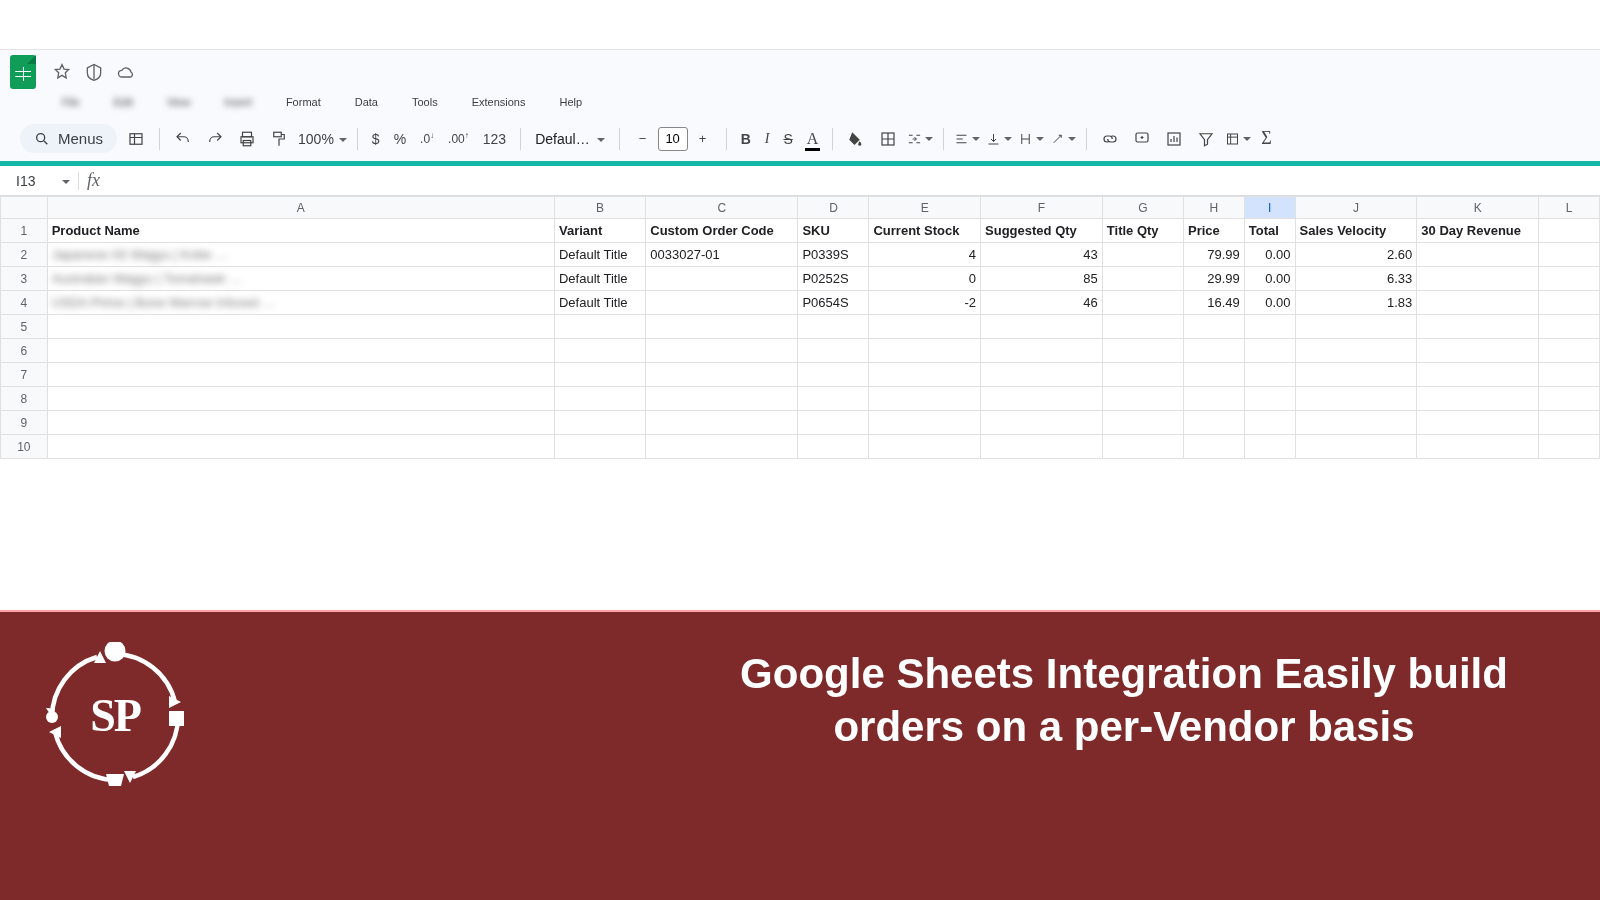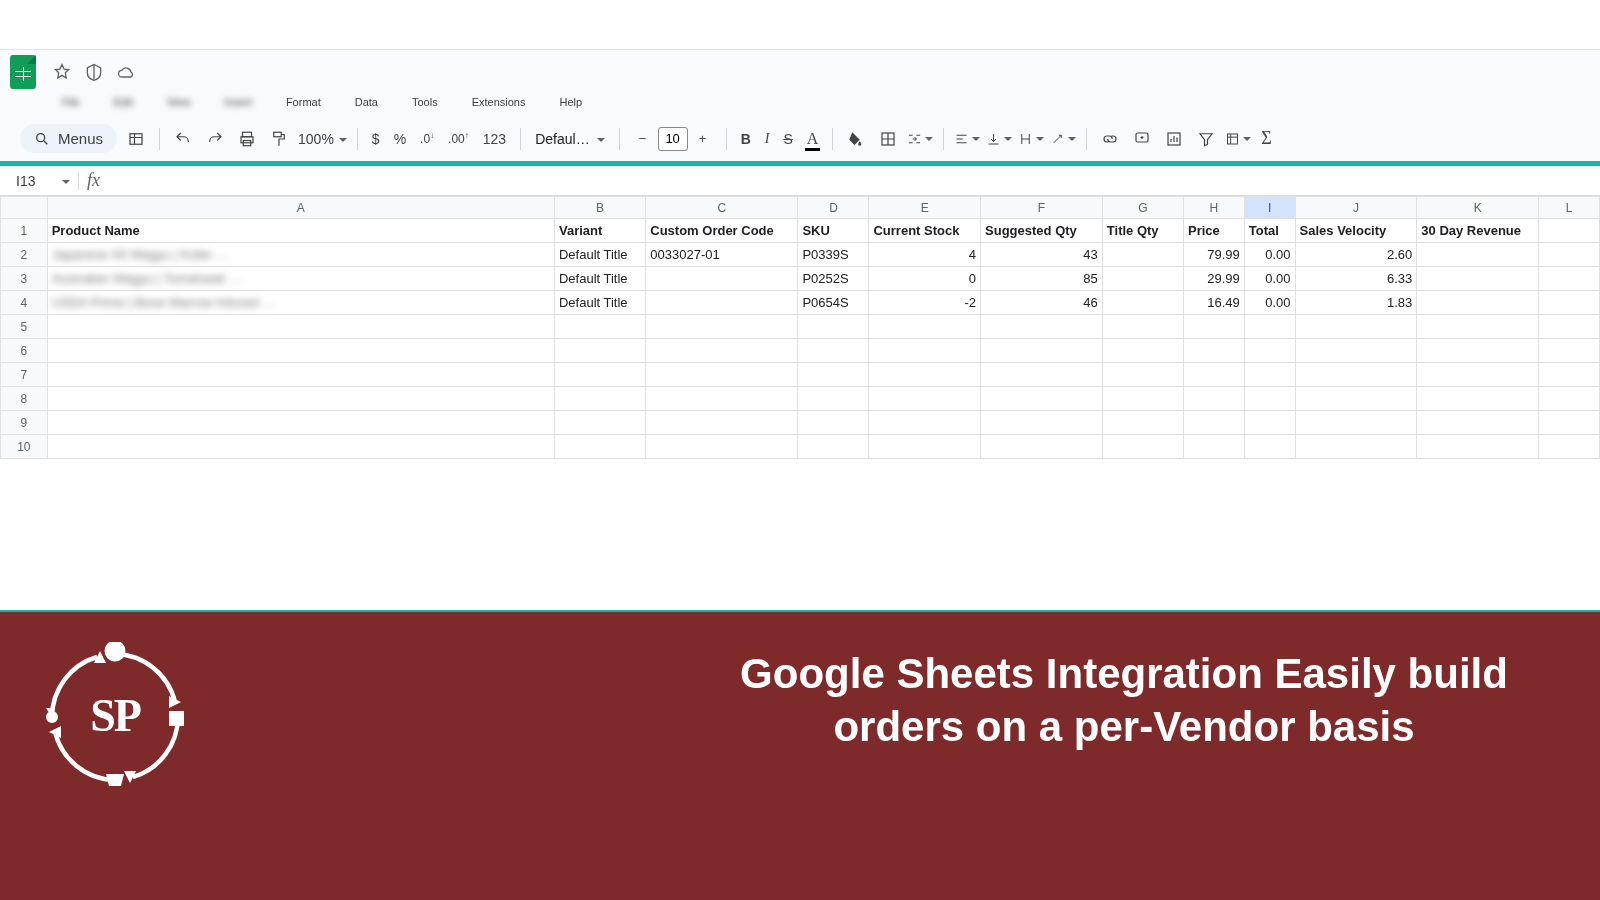--- a/index.html
+++ b/index.html
@@ -47,21 +47,21 @@
   table.sheet { border-collapse:collapse; width:100%; table-layout:fixed;}
   .sheet th, .sheet td { border:1px solid #e0e0e0; font-size:13px; height:24px; padding:0 4px; white-space:nowrap; overflow:hidden;}
   .sheet thead th { background:#f8f9fa; color:#5f6368; font-weight:400; text-align:center; height:22px; font-size:12px;}
   .sheet thead th.selcol { background:#d3e3fd; color:#0b57d0; }
   .sheet tbody th { background:#f8f9fa; color:#5f6368; font-weight:400; width:46px; text-align:center; font-size:12px;}
   .sheet .corner { background:#f8f9fa; width:46px;}
   .hdr-row td { font-weight:700; background:#fff;}
   .blur-cell { filter:blur(3.5px); color:#777;}
   .num { text-align:right; }
   
-  .promo { position:absolute; left:0; right:0; bottom:0; height:290px; background:#7f2a2a; border-top:2px solid #14b8a6; color:#fff; display:flex; padding:30px 22px 20px 30px;justify-content:space-between; }
+  .promo { position:absolute; left:0; right:0; bottom:0; height:290px; background:#7f2a2a; border-top:2px solid #fca5a5; color:#fff; display:flex; padding:30px 22px 20px 30px;justify-content:space-between; }
   .promo-left { width:640px; display:flex; flex-direction:column; justify-content:space-between;}
   .sp-logo { width:150px; height:150px; position:relative; margin-left:10px;}
   .sp-letters{position:absolute;left:50%;top:50%;transform:translate(-50%,-52%);font-size:46px;font-weight:800;font-family:Georgia,serif;color:#fff;letter-spacing:-2px;}
   .sp-ring svg { width:150px;height:150px; stroke:#fff; fill:none; stroke-width:3;}
   .node { fill:#fff; stroke:none;}
   .promo-sub { font-size:22px; font-weight:700; line-height:1.3; max-width:600px; }
   .promo-right { flex:1; text-align:center; }
   .promo-head { font-size:42px; font-weight:700; line-height:1.25; padding-top:6px;}
 </style>
 </head>

